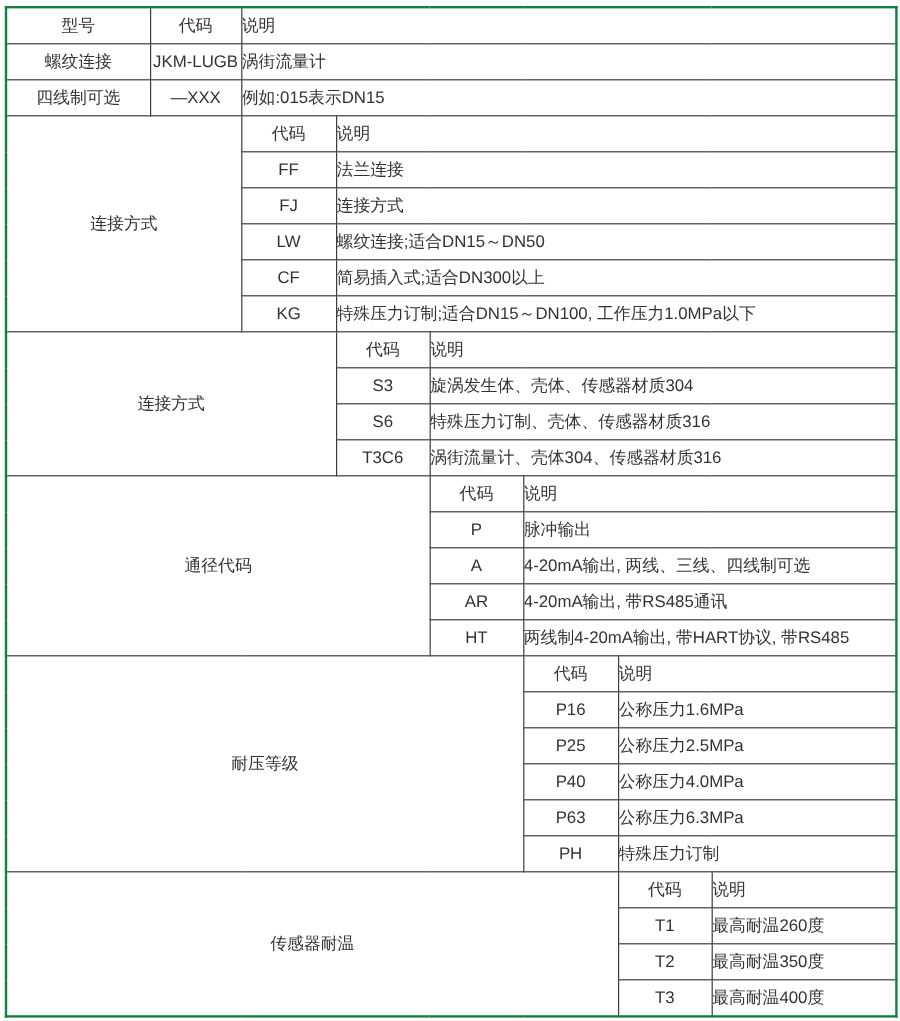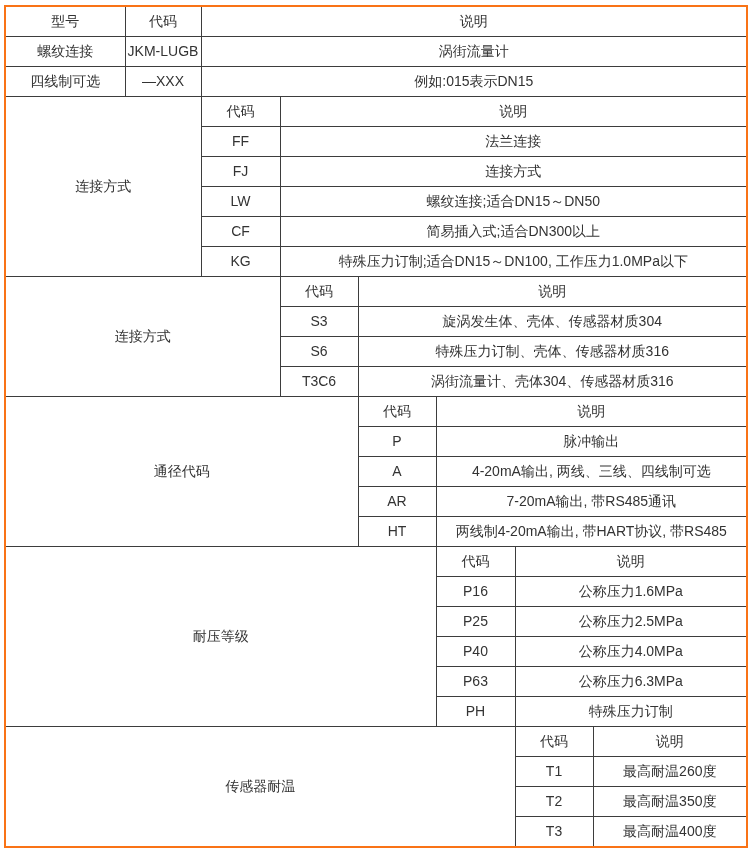--- a/index.html
+++ b/index.html
@@ -6,35 +6,35 @@
   body{
     width:750px;height:851px;
     font-family:"Liberation Sans","DejaVu Sans",sans-serif;
     box-sizing:border-box;
     padding:5px 4px;
   }
   table.model-table{
     border-collapse:collapse;
     table-layout:fixed;
     width:742px;
-    border:2px solid #f97316;
+    border:2px solid #15803d;
     font-size:14px;
     color:#333333;
   }
   table.model-table td{
     border:1px solid #3d3d3d;
     height:29px;
     padding:0;
     overflow:hidden;
     white-space:nowrap;
     background:#ffffff;
     line-height:29px;
   }
   td.center{text-align:center;}
-  td.desc{text-align:center;padding-left:12px;padding-right:4px;}
+  td.desc{text-align:left;padding-left:12px;padding-right:4px;}
   td.hd{background:#c9d4e4;}
   td.stripe{background:#dbe5f2;}
 </style>
 </head>
 <body>
 
 <table class="model-table">
   <colgroup>
     <col style="width:120px">
       <col style="width:76px">
@@ -117,21 +117,21 @@
   <tr>
     <td class="center">P</td>
     <td class="desc" colspan="3">脉冲输出</td>
   </tr>
   <tr>
     <td class="center stripe">A</td>
     <td class="desc stripe" colspan="3">4-20mA输出, 两线、三线、四线制可选</td>
   </tr>
   <tr>
     <td class="center">AR</td>
-    <td class="desc" colspan="3">7-20mA输出, 带RS485通讯</td>
+    <td class="desc" colspan="3">4-20mA输出, 带RS485通讯</td>
   </tr>
   <tr>
     <td class="center stripe">HT</td>
     <td class="desc stripe" colspan="3">两线制4-20mA输出, 带HART协议, 带RS485</td>
   </tr>
 
   <tr>
     <td class="center" colspan="5" rowspan="6">耐压等级</td>
     <td class="center">代码</td>
     <td class="desc" colspan="2">说明</td>

